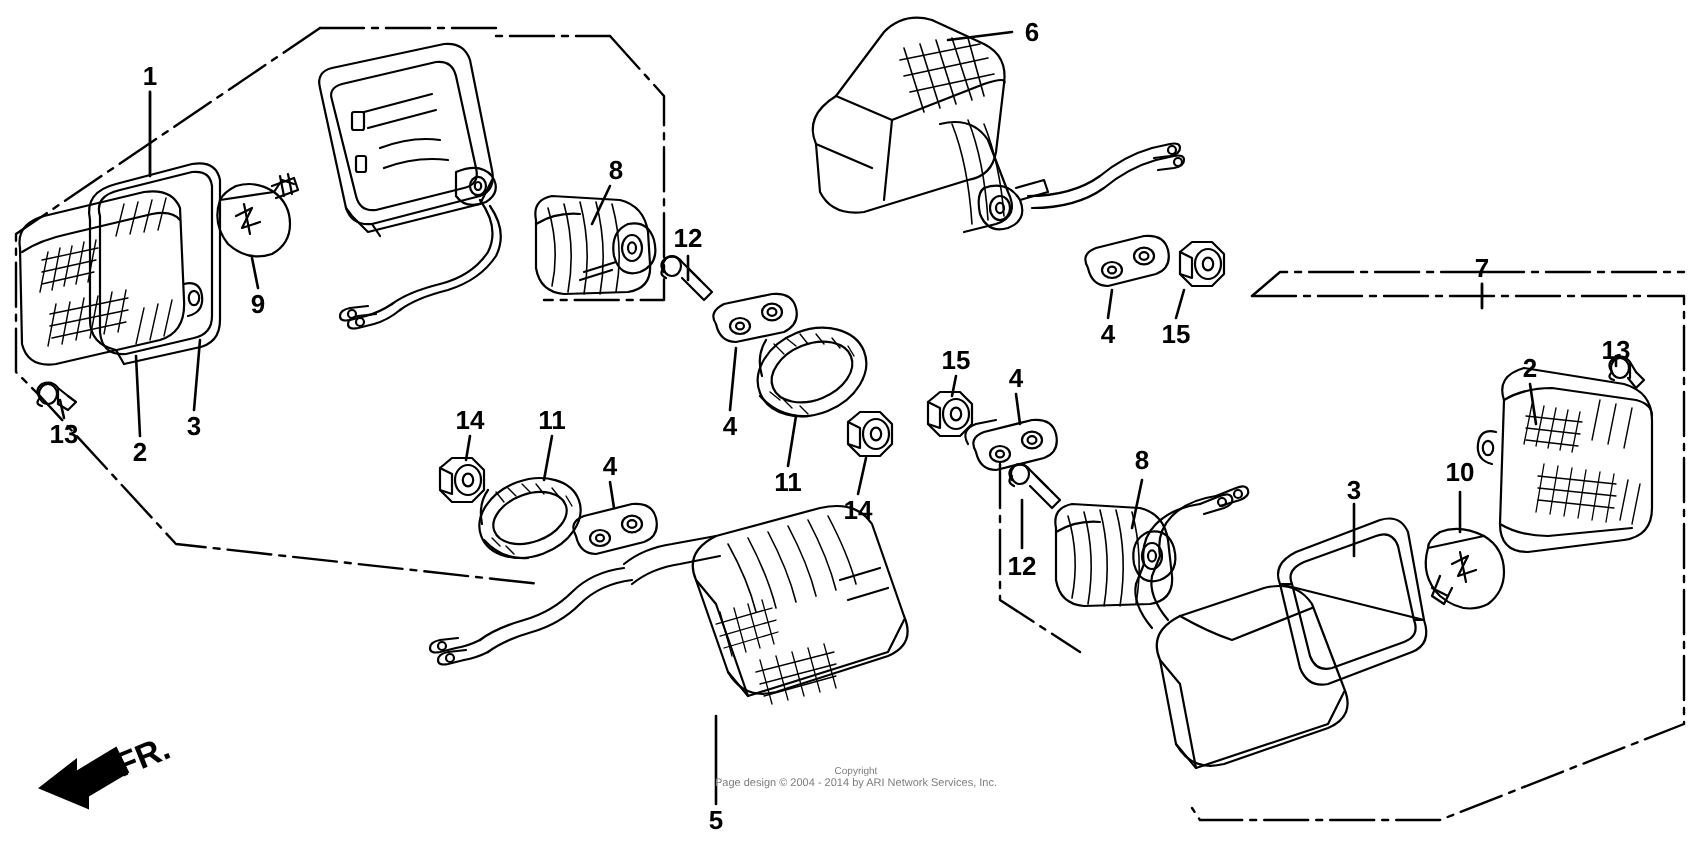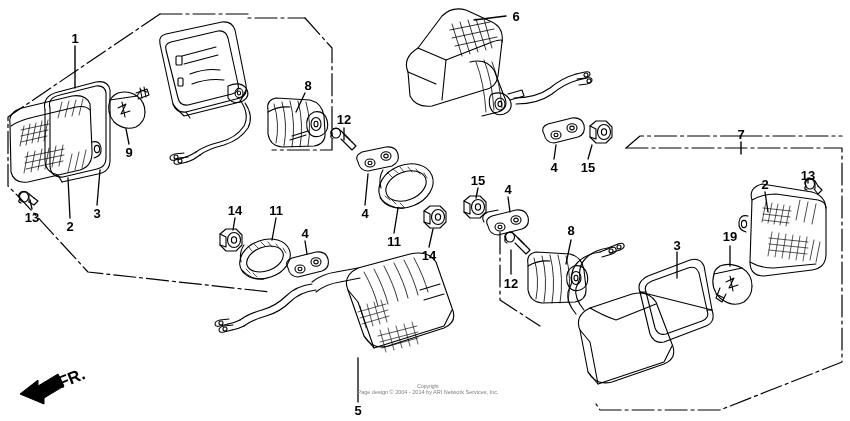--- a/index.html
+++ b/index.html
@@ -580,21 +580,21 @@
   <div class="callout" style="left:429px; top:255px;">14</div>
   <div class="callout" style="left:478px; top:180px;">15</div>
   <div class="callout" style="left:508px; top:189px;">4</div>
   <div class="callout" style="left:235px; top:210px;">14</div>
   <div class="callout" style="left:276px; top:210px;">11</div>
   <div class="callout" style="left:305px; top:233px;">4</div>
   <div class="callout" style="left:358px; top:410px;">5</div>
   <div class="callout" style="left:741px; top:134px;">7</div>
   <div class="callout" style="left:808px; top:175px;">13</div>
   <div class="callout" style="left:765px; top:184px;">2</div>
-  <div class="callout" style="left:730px; top:236px;">19</div>
+  <div class="callout" style="left:730px; top:236px;">10</div>
   <div class="callout" style="left:677px; top:245px;">3</div>
   <div class="callout" style="left:571px; top:230px;">8</div>
   <div class="callout" style="left:511px; top:283px;">12</div>
 
   <div class="copyright-block" style="left:428px; top:383px;">
     <div class="copyright-line1">Copyright</div>
     <div class="copyright-line2">Page design © 2004 - 2014 by ARI Network Services, Inc.</div>
   </div>
 
 </div>

